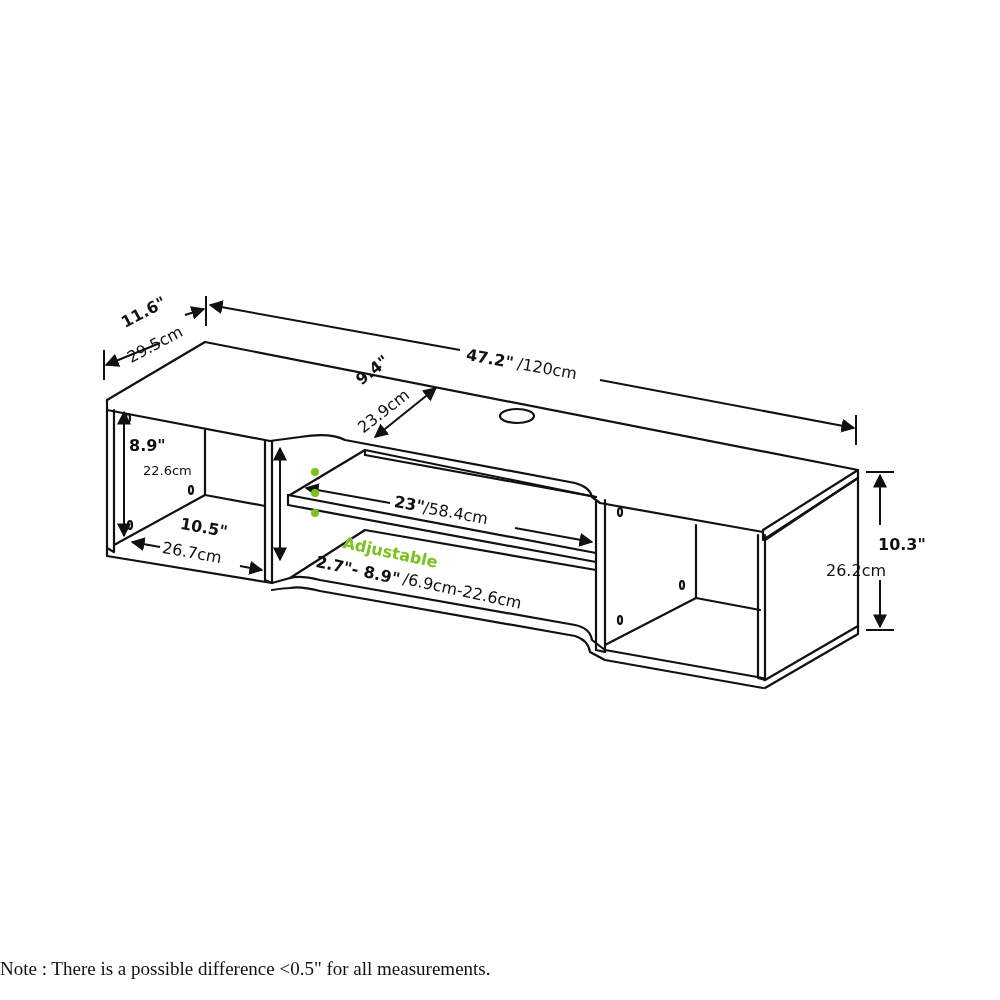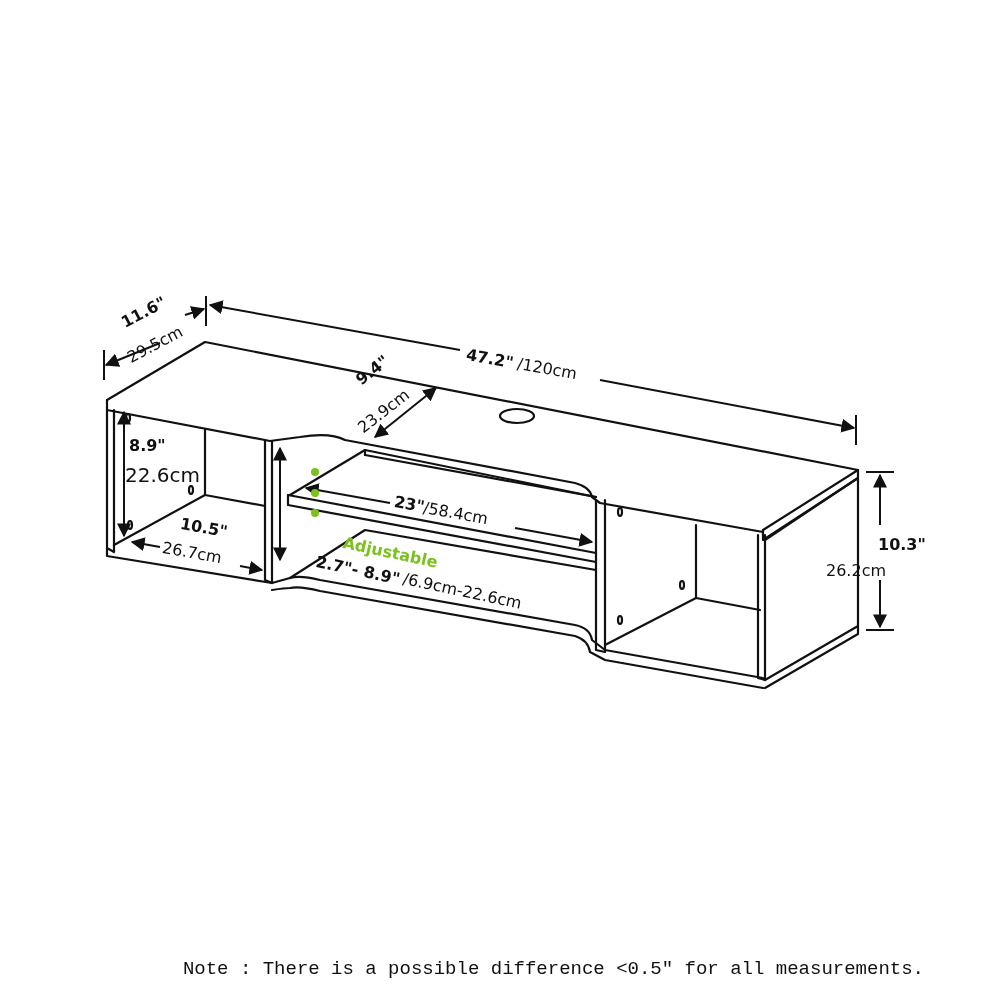--- a/index.html
+++ b/index.html
@@ -2,21 +2,21 @@
 <html><head>
   <meta charset="utf-8">
   <style>
     html, body { margin: 0; padding: 0; background: #ffffff; }
     body { width: 1000px; height: 1000px; position: relative; overflow: hidden; font-family: "DejaVu Sans", sans-serif; color: #111; }
     #diagram { position: absolute; left: 0; top: 0; width: 1000px; height: 1000px; }
     .lbl { position: absolute; white-space: nowrap; font-family: "DejaVu Sans", sans-serif; color: #111; transform-origin: left top; }
     .b { font-weight: bold; }
     .n { font-weight: normal; }
     .green { color: #7cc21e; font-weight: bold; }
-    .note { position: absolute; left: 0; width: 924px; top: 958px; text-align: right; font-family: Liberation Mono, monospace; font-size: 19px; color: #111; }
+    .note { position: absolute; left: 0; width: 924px; top: 958px; text-align: left; font-family: Liberation Serif, serif; font-size: 19px; color: #111; }
   </style>
 </head>
 <body>
 
 <svg id="diagram" viewBox="0 0 1000 1000" xmlns="http://www.w3.org/2000/svg">
   <defs>
     <marker id="arr" viewBox="0 0 10 10" refX="9" refY="5" markerWidth="7" markerHeight="7" orient="auto-start-reverse">
       <path d="M0,0 L10,5 L0,10 z" fill="#111"></path>
     </marker>
   </defs>
@@ -103,21 +103,21 @@
 <div class="lbl b" style="left:118px;top:315px;font-size:16px;transform:rotate(-28deg);">11.6"</div>
 <div class="lbl n" style="left:124px;top:350px;font-size:16px;transform:rotate(-28deg);">29.5cm</div>
 
 <div class="lbl b" style="left:468px;top:345px;font-size:16px;transform:rotate(10deg);">47.2"</div>
 <div class="lbl n" style="left:519px;top:354px;font-size:16px;transform:rotate(10deg);">/120cm</div>
 
 <div class="lbl b" style="left:352px;top:374px;font-size:16px;transform:rotate(-38deg);">9.4"</div>
 <div class="lbl n" style="left:354px;top:422px;font-size:16px;transform:rotate(-38deg);">23.9cm</div>
 
 <div class="lbl b" style="left:129px;top:436px;font-size:16px;">8.9"</div>
-<div class="lbl n" style="left:125px;top:463px;font-size:20px;">22.6cm</div>
+<div class="lbl n" style="left:143px;top:463px;font-size:13px;">22.6cm</div>
 
 <div class="lbl b" style="left:182px;top:514px;font-size:16px;transform:rotate(10deg);">10.5"</div>
 <div class="lbl n" style="left:164px;top:538px;font-size:16px;transform:rotate(10deg);">26.7cm</div>
 
 <div class="lbl b" style="left:396px;top:492px;font-size:16px;transform:rotate(10deg);">23"</div>
 <div class="lbl n" style="left:425px;top:498px;font-size:16px;transform:rotate(10deg);">/58.4cm</div>
 
 <div class="lbl green" style="left:345px;top:533px;font-size:16px;transform:rotate(12deg);">Adjustable</div>
 <div class="lbl b" style="left:318px;top:552px;font-size:16px;transform:rotate(12deg);">2.7"- 8.9"</div>
 <div class="lbl n" style="left:405px;top:569px;font-size:16px;transform:rotate(12deg);">/6.9cm-22.6cm</div>

